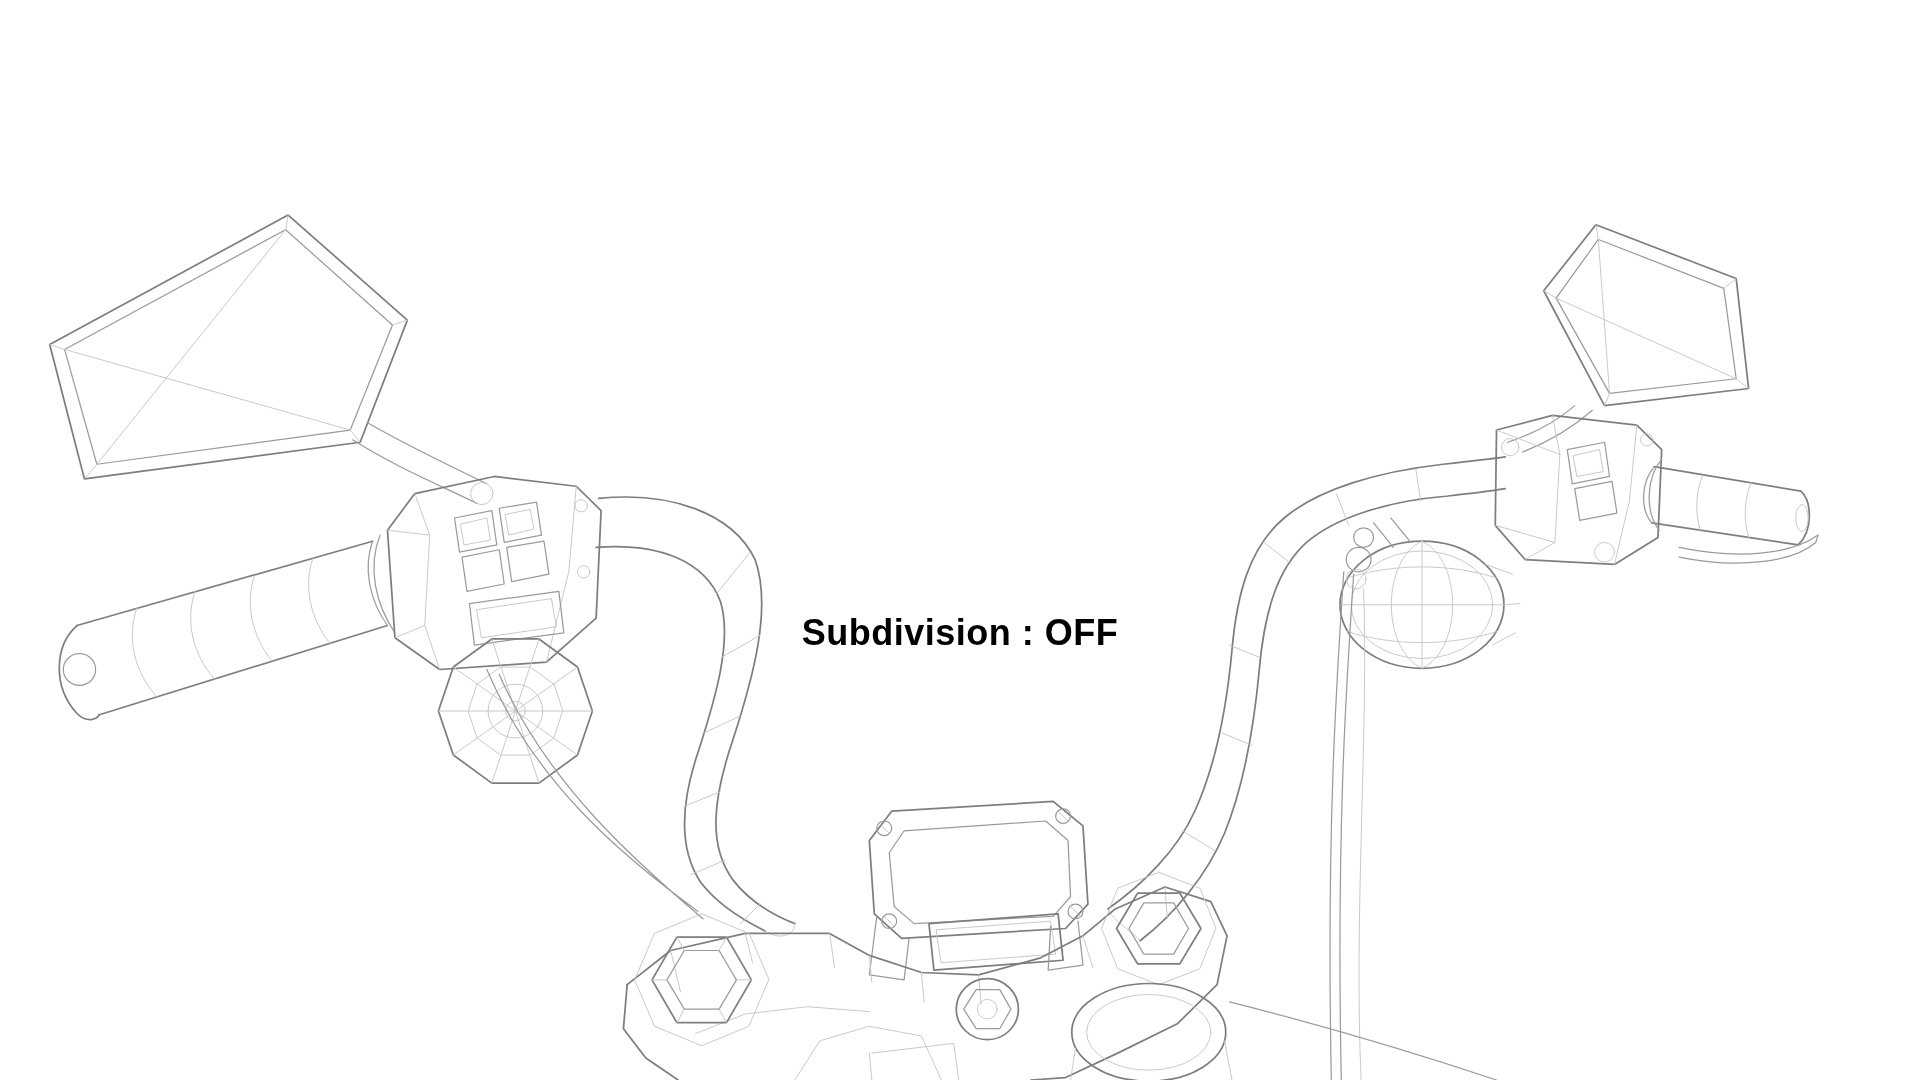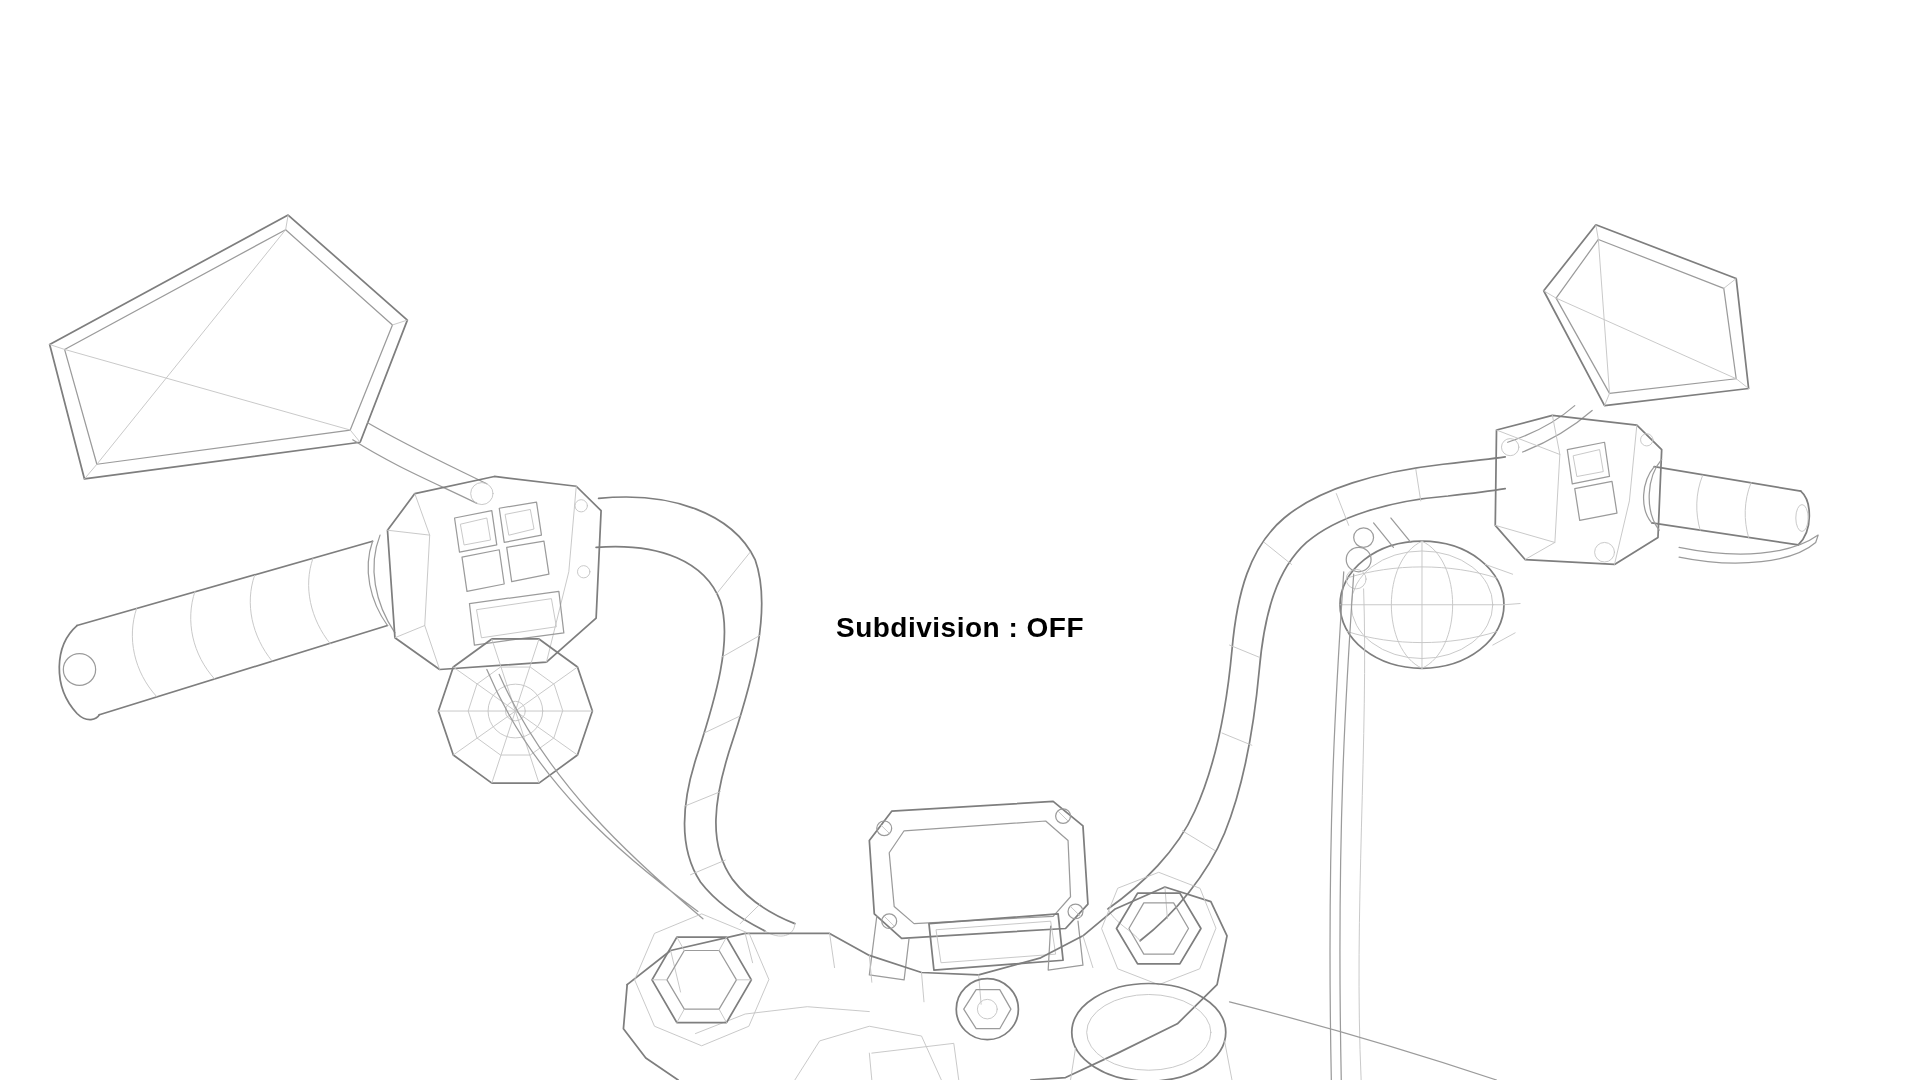--- a/index.html
+++ b/index.html
@@ -20,21 +20,21 @@
   .stage svg *{fill:none;stroke:#9b9b9b;stroke-width:1;stroke-linejoin:round;stroke-linecap:round;}
   .hv{stroke:#7e7e7e !important;stroke-width:1.4 !important;}   
   .lt{stroke:#c4c4c4 !important;stroke-width:0.75 !important;}  
   .overlay-label{
     position:absolute;
     top:612px;
     left:50%;
     transform:translateX(-50%);
     font-family:"Liberation Sans", sans-serif;
     font-weight:700;
-    font-size:28px;
+    font-size:36px;
     letter-spacing:0.5px;
     color:#000000;
     white-space:nowrap;
     user-select:none;
   }
 </style>
 </head>
 <body>
 
 <div class="stage">

